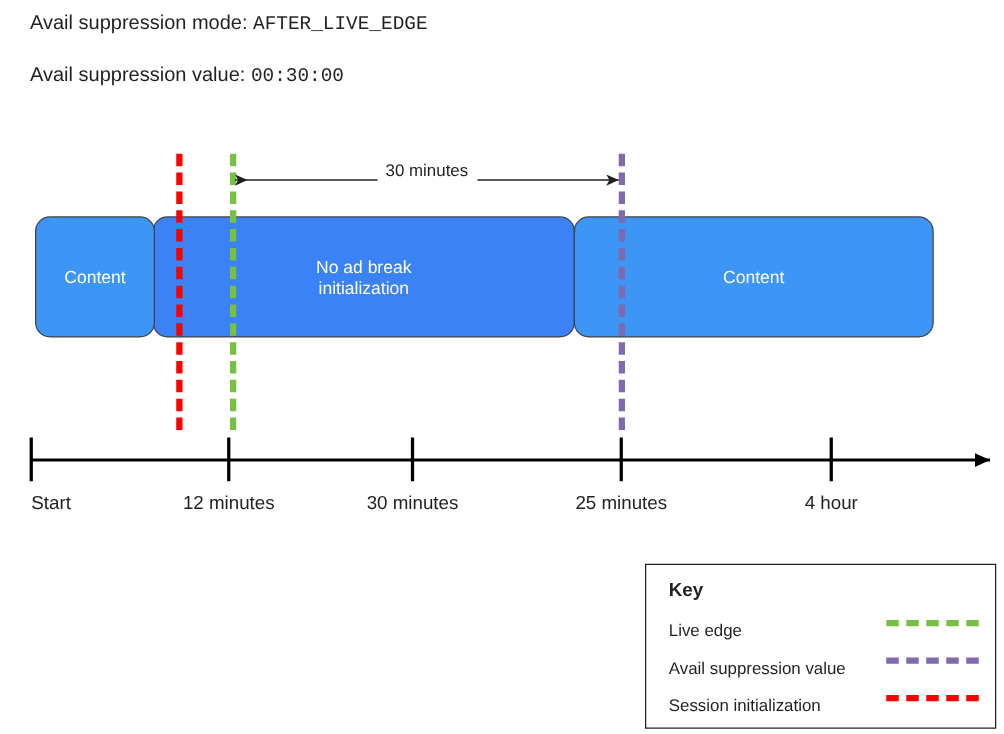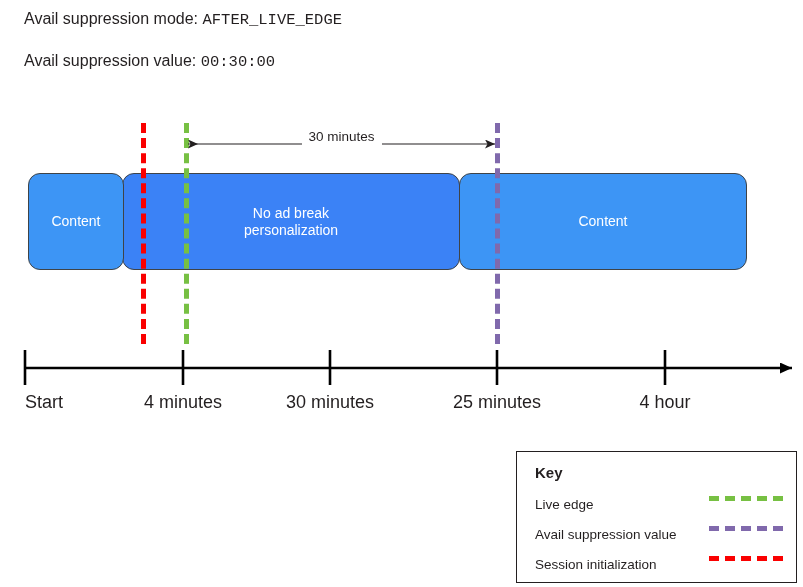--- a/index.html
+++ b/index.html
@@ -120,21 +120,21 @@
     color: #231f20;
     white-space: nowrap;
     z-index: 2;
   }
 
   
   #axis { position: absolute; left: 0; top: 340px; width: 803px; height: 50px; }
   .tick-label {
     position: absolute;
     top: 394px;
-    font-size: 18px;
+    font-size: 15px;
     line-height: 17px;
     color: #231f20;
     white-space: nowrap;
     transform: translateX(-50%);
   }
 
   
   #legend {
     position: absolute;
     left: 516px;
@@ -198,21 +198,21 @@
     <span class="mono">00:30:00</span>
   </div>
 
   <div class="block" id="block-content-left">
     <span>Content</span>
   </div>
 
   <div class="block" id="block-noads">
     <span>
       <span>No ad break</span><br>
-      <span>personalization</span>
+      <span>initialization</span>
     </span>
   </div>
 
   <div class="block" id="block-content-right">
     <span>Content</span>
   </div>
 
   <div class="vline" id="vline-session"></div>
   <div class="vline" id="vline-liveedge"></div>
   <div class="vline" id="vline-avail"></div>
@@ -240,21 +240,21 @@
     </defs>
     <line x1="25" y1="28" x2="792" y2="28" stroke="#000000" stroke-width="2.4" marker-end="url(#axisArrow)"></line>
     <line x1="25" y1="10" y2="45" x2="25" stroke="#000000" stroke-width="2.6"></line>
     <line x1="183" y1="10" y2="45" x2="183" stroke="#000000" stroke-width="2.6"></line>
     <line x1="330" y1="10" y2="45" x2="330" stroke="#000000" stroke-width="2.6"></line>
     <line x1="497" y1="10" y2="45" x2="497" stroke="#000000" stroke-width="2.6"></line>
     <line x1="665" y1="10" y2="45" x2="665" stroke="#000000" stroke-width="2.6"></line>
   </svg>
 
   <div class="tick-label" style="left:25px;transform:none;">Start</div>
-  <div class="tick-label" style="left:183px;">4 minutes</div>
+  <div class="tick-label" style="left:183px;">12 minutes</div>
   <div class="tick-label" style="left:330px;">30 minutes</div>
   <div class="tick-label" style="left:497px;">25 minutes</div>
   <div class="tick-label" style="left:665px;">4 hour</div>
 
   <div id="legend">
     <div id="legend-title">Key</div>
 
     <div class="legend-row" id="legend-row-0">
       <span class="legend-label">Live edge</span>
       <span class="legend-dash" id="legend-dash-0"></span>

